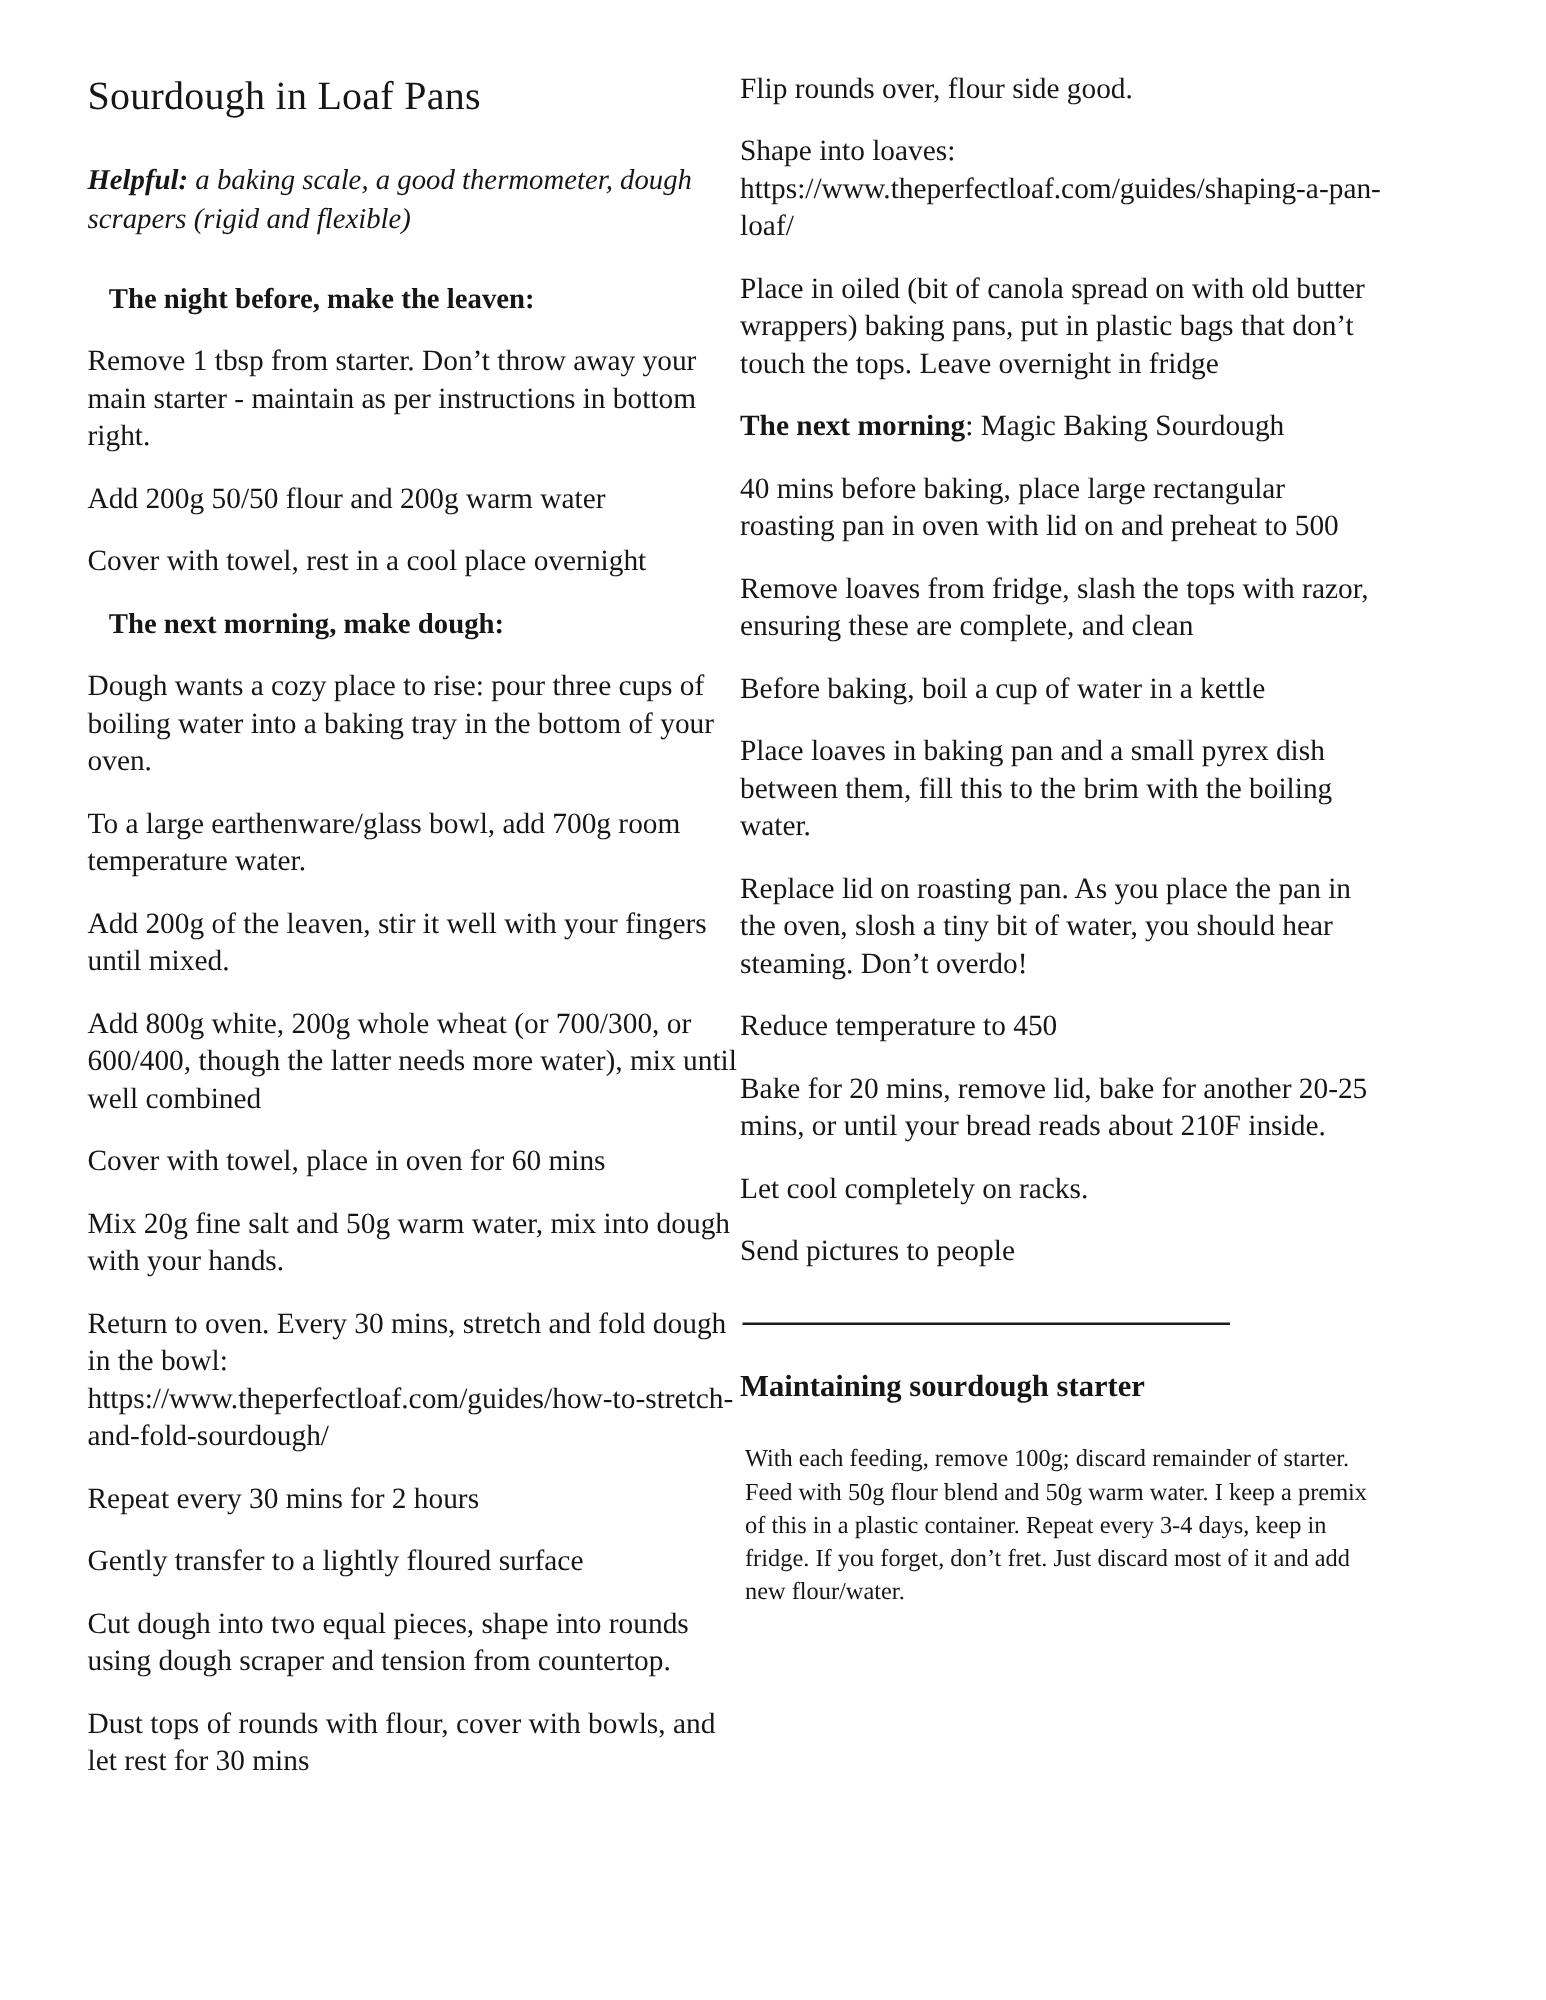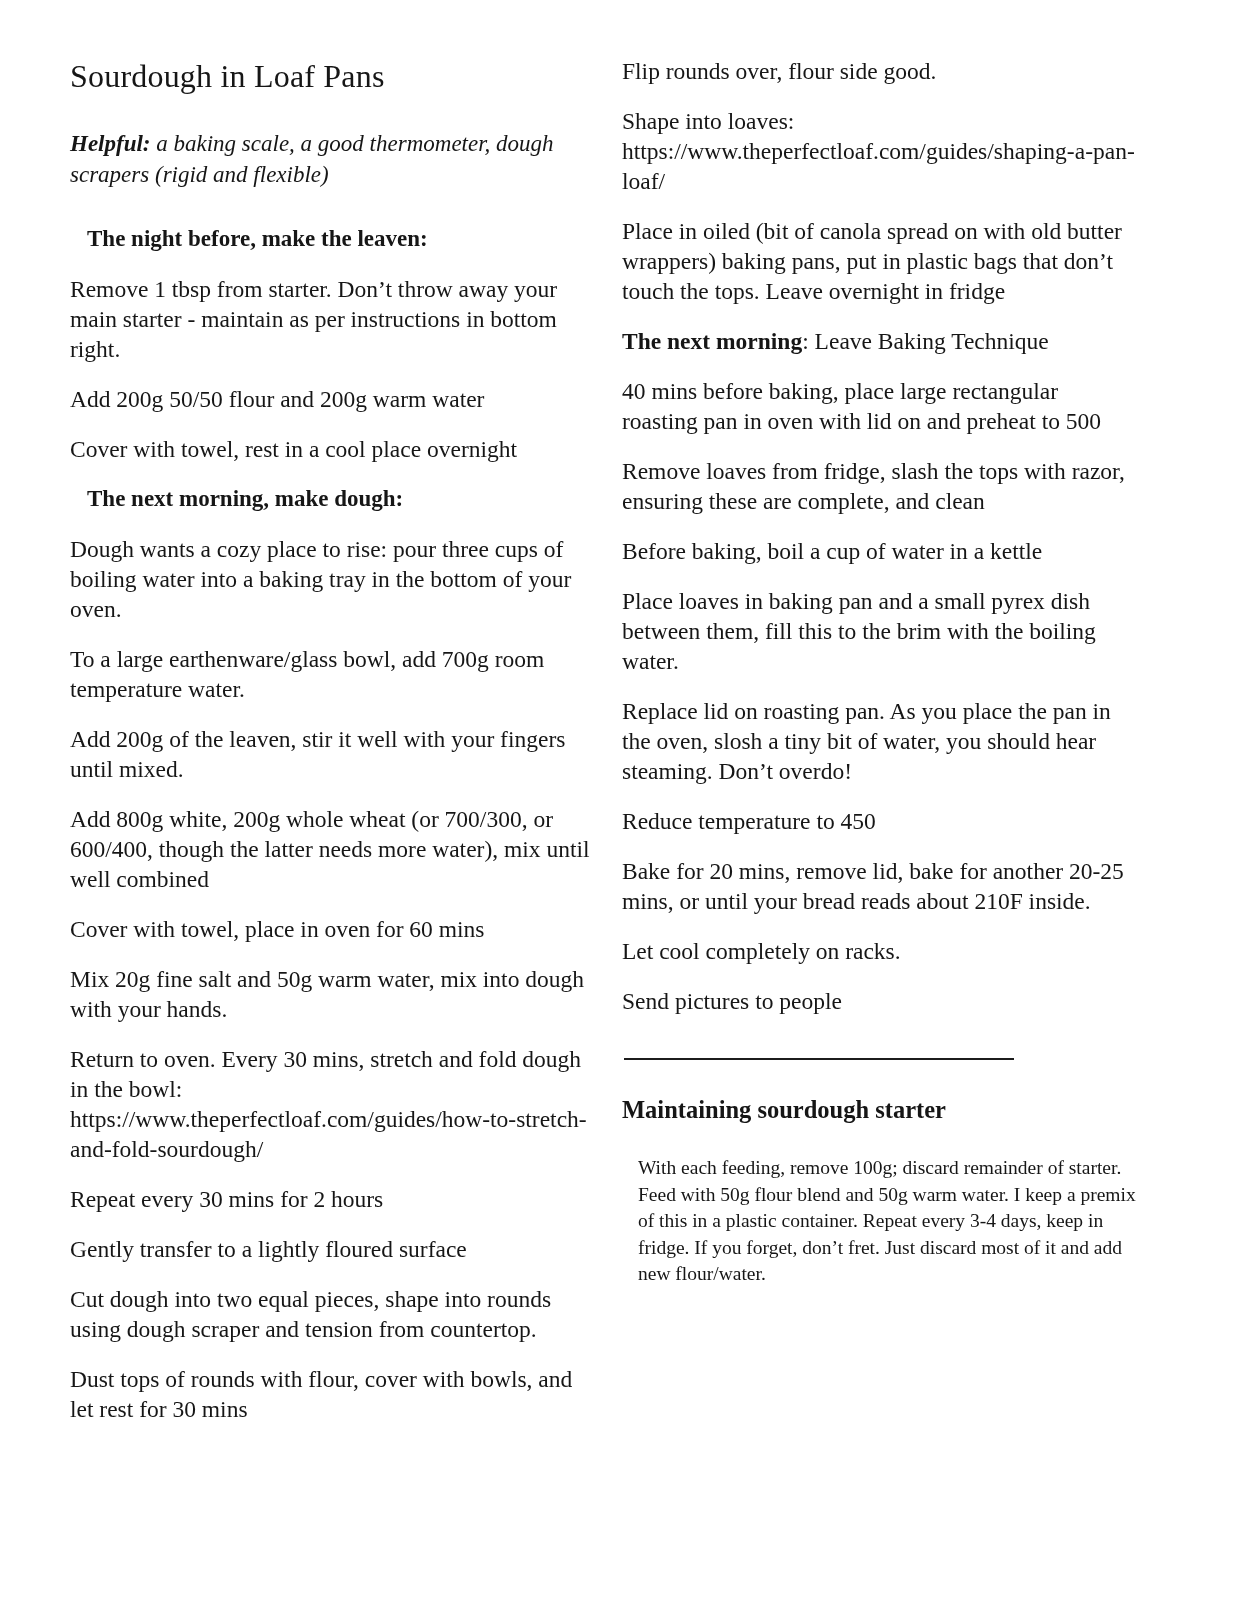--- a/index.html
+++ b/index.html
@@ -8,21 +8,20 @@
     height: 1600px;
     background: #ffffff;
     color: #161616;
     font-family: "Liberation Serif", "DejaVu Serif", serif;
     -webkit-hyphens: auto;
     hyphens: auto;
   }
   .page {
     display: flex;
     padding: 56px 0 0 70px;
-    gap: 30px;
     box-sizing: border-box;
   }
   .col-left  { width: 522px; }
   .col-right { width: 517px; }
 
   .title {
     font-size: 32px;
     font-weight: 400;
     line-height: 40px;
     margin: 0 0 32px 0;
@@ -59,21 +58,21 @@
   }
   .heading2 {
     font-size: 24.5px;
     line-height: 31px;
     font-weight: 700;
     margin: 0 0 30px 0;
   }
   .small {
     font-size: 19.5px;
     line-height: 26.5px;
-    margin: 0 0 18px 16px;
+    margin: 0 0 18px 4px;
     overflow-wrap: break-word;
   }
 </style>
 </head>
 <body>
 
 <div class="page">
   <div class="col col-left">
     <h1 class="title">Sourdough in Loaf Pans</h1>
     <p class="helpful"><strong>Helpful:</strong><span> a baking scale, a good thermometer, dough scrapers (rigid and flexible)</span></p>
@@ -94,21 +93,21 @@
         <p class="para">Gently transfer to a lightly floured surface</p>
         <p class="para">Cut dough into two equal pieces, shape into rounds using dough scraper and tension from countertop.</p>
         <p class="para">Dust tops of rounds with flour, cover with bowls, and let rest for 30 mins</p>
       </div>
   </div>
   <div class="col col-right">
     <div>
         <p class="para">Flip rounds over, flour side good.</p>
         <p class="para">Shape into loaves: https://www.theperfectloaf.com/guides/shaping-a-pan-loaf/</p>
         <p class="para">Place in oiled (bit of canola spread on with old butter wrappers) baking pans, put in plastic bags that don’t touch the tops. Leave overnight in fridge</p>
-        <p class="para"><strong>The next morning</strong><span>: Leave Baking Technique</span></p>
+        <p class="para"><strong>The next morning</strong><span>: Magic Baking Sourdough</span></p>
         <p class="para">40 mins before baking, place large rectangular roasting pan in oven with lid on and preheat to 500</p>
         <p class="para">Remove loaves from fridge, slash the tops with razor, ensuring these are complete, and clean</p>
         <p class="para">Before baking, boil a cup of water in a kettle</p>
         <p class="para">Place loaves in baking pan and a small pyrex dish between them, fill this to the brim with the boiling water.</p>
         <p class="para">Replace lid on roasting pan. As you place the pan in the oven, slosh a tiny bit of water, you should hear steaming. Don’t overdo!</p>
         <p class="para">Reduce temperature to 450</p>
         <p class="para">Bake for 20 mins, remove lid, bake for another 20-25 mins, or until your bread reads about 210F inside.</p>
         <p class="para">Let cool completely on racks.</p>
         <p class="para">Send pictures to people</p>
         <hr class="divider">

